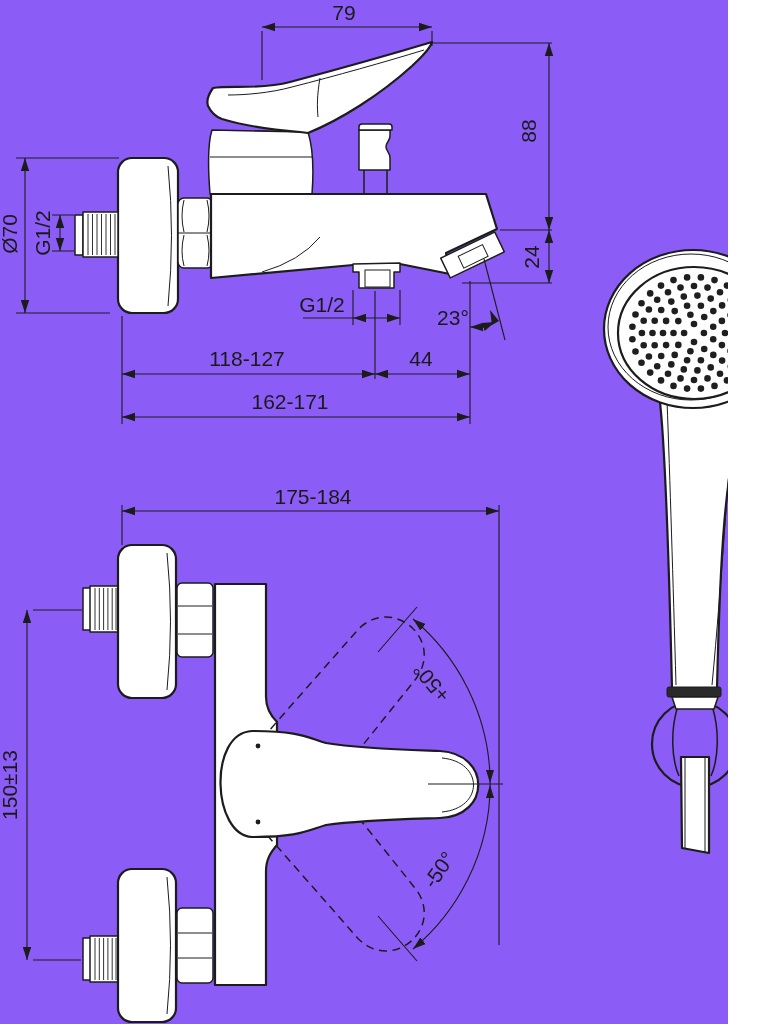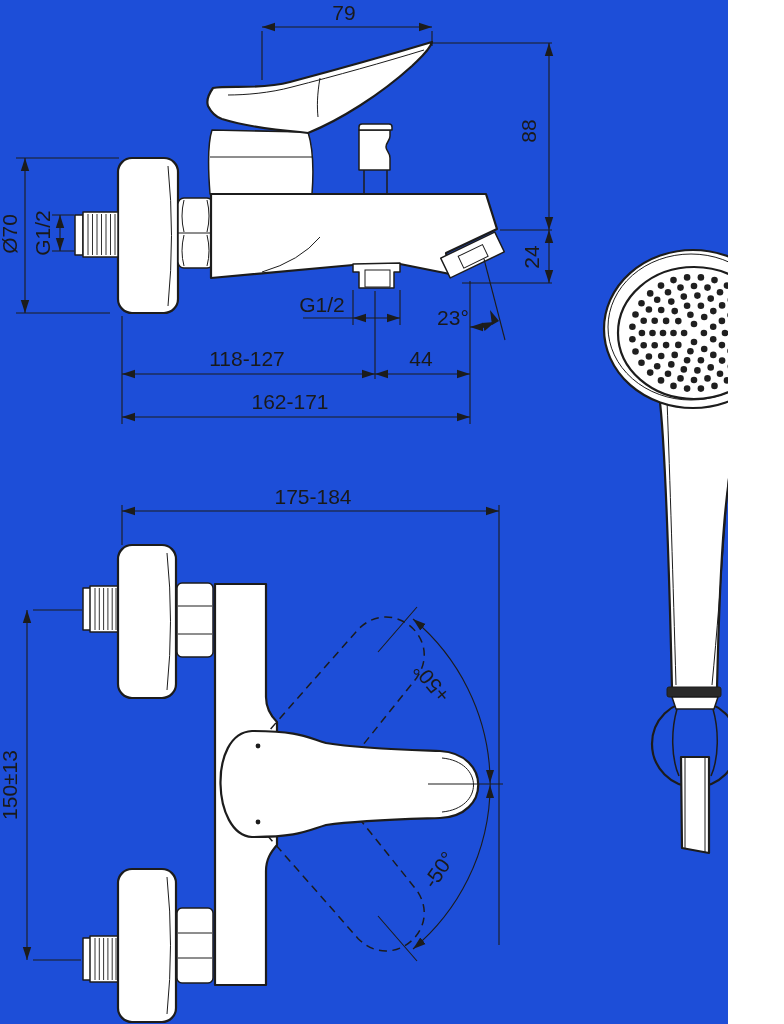--- a/index.html
+++ b/index.html
@@ -4,21 +4,21 @@
 <style>
   html, body {
     margin: 0;
     padding: 0;
     background: #ffffff;
   }
   .page {
     position: relative;
     width: 728px;
     height: 1024px;
-    background: #1d4ed8;
+    background: #8b5cf6;
     font-family: "Liberation Sans", sans-serif;
     overflow: hidden;
     text-align: right;
   }
   svg { display: block; }
   .outline  { fill: #ffffff; stroke: #1c1c1c; stroke-width: 2.2; stroke-linejoin: round; }
   .outline2 { fill: none;    stroke: #1c1c1c; stroke-width: 2.2; stroke-linejoin: round; }
   .mid      { fill: #ffffff; stroke: #1c1c1c; stroke-width: 1.5; stroke-linejoin: round; }
   .mid2     { fill: none;    stroke: #1c1c1c; stroke-width: 1.5; stroke-linejoin: round; }
   .thin     { fill: none;    stroke: #1c1c1c; stroke-width: 1; }

